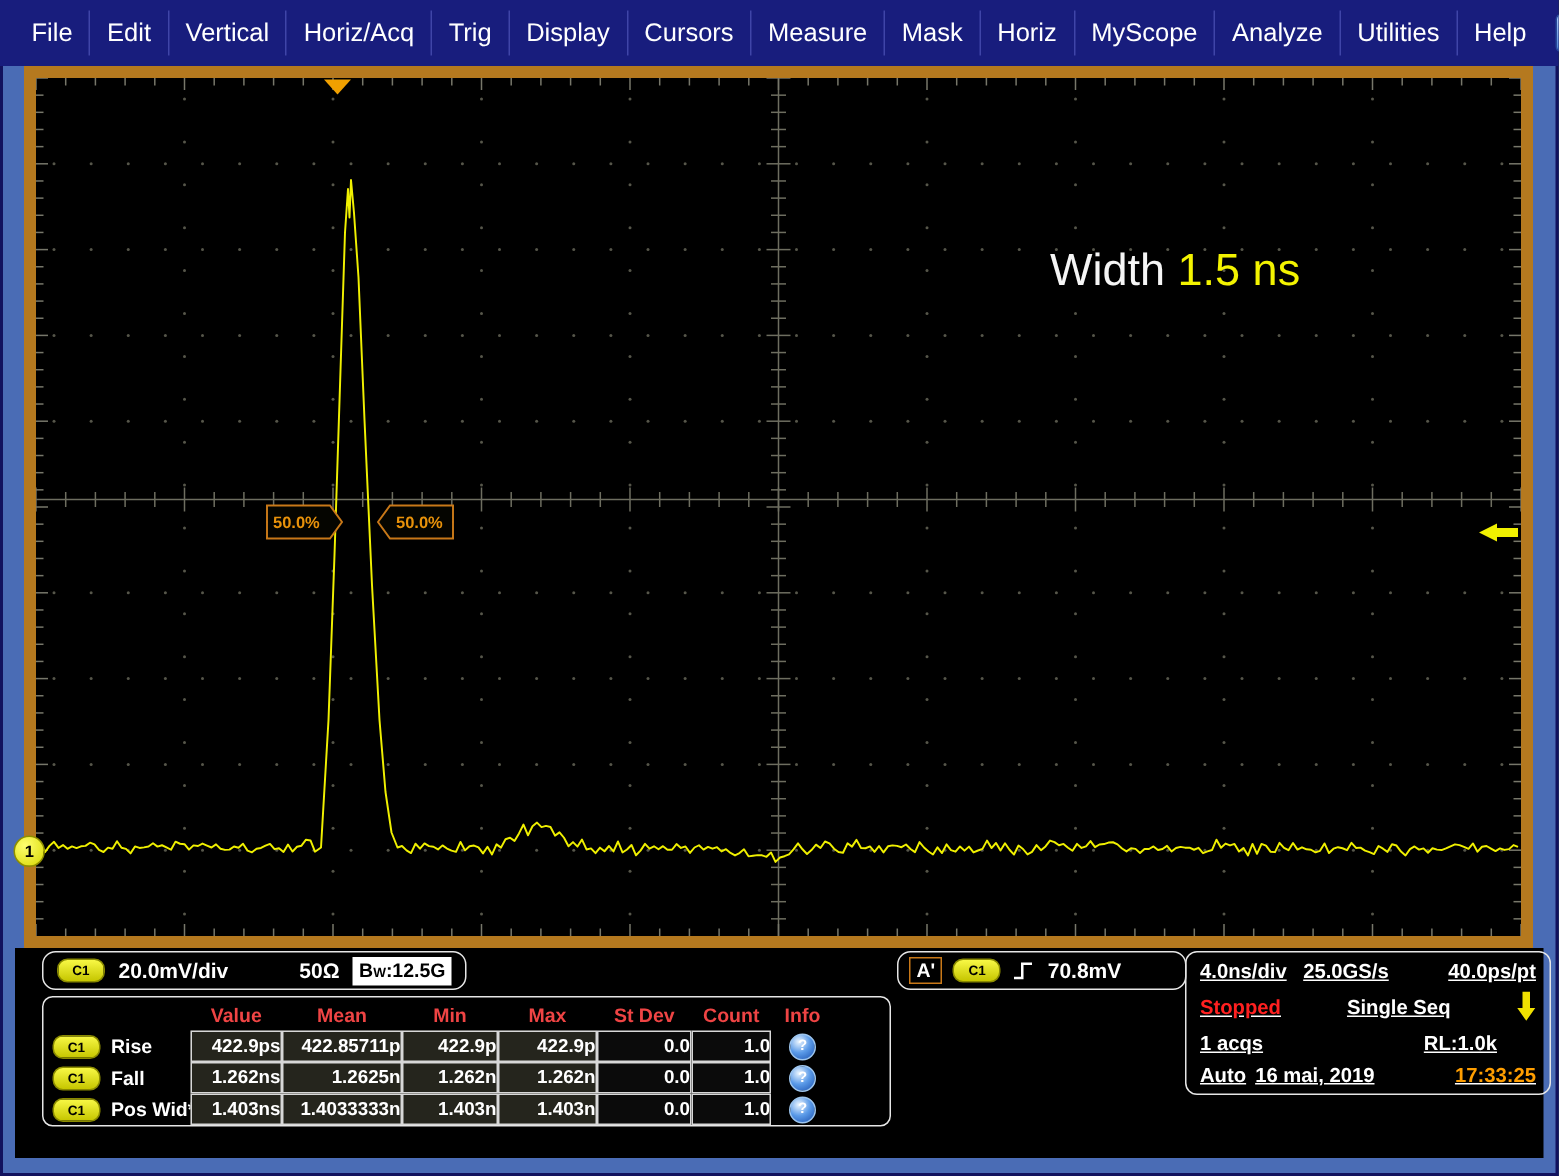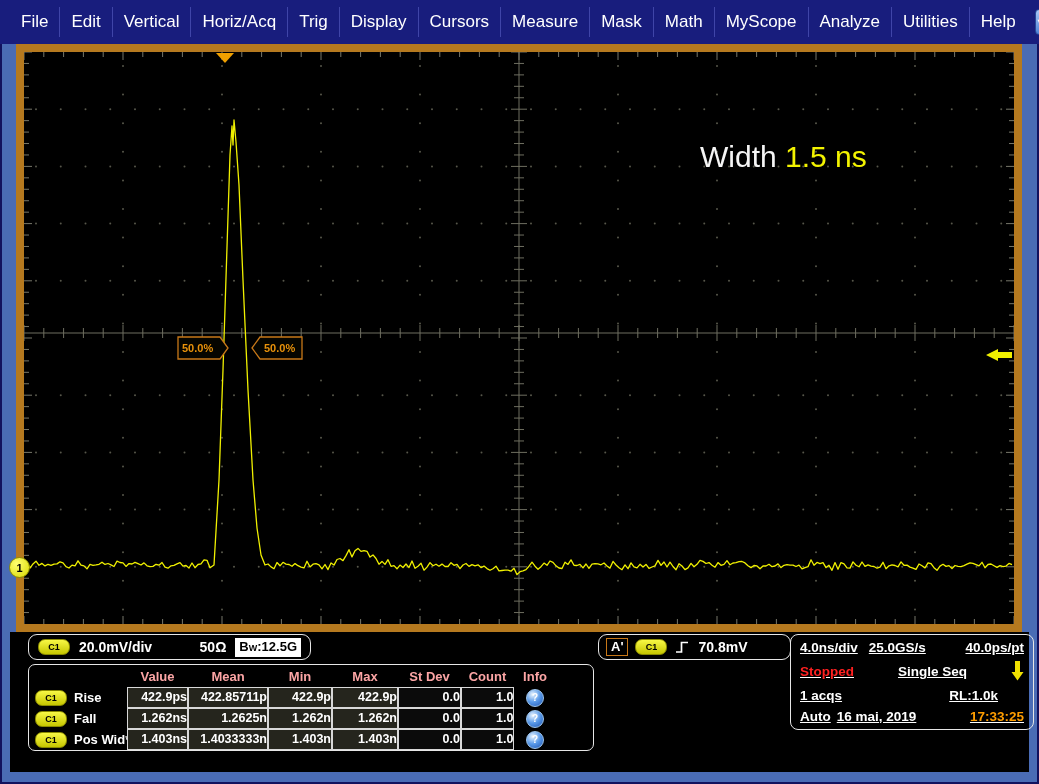--- a/index.html
+++ b/index.html
@@ -19,21 +19,21 @@
     color:#fff;font-size:9px;display:flex;align-items:center;justify-content:center;}
   .watermark{margin-left:auto;color:#262c92;font-weight:bold;font-size:15px;letter-spacing:1px;}
   .tek{color:#fff;font-weight:bold;font-size:19px;margin:0 16px 0 18px;letter-spacing:.5px;}
   
   .scope-frame{position:absolute;left:16px;top:44px;width:1006px;height:588px;box-sizing:border-box;
     border:8px solid #b5791f;background:#000;}
   #grat{display:block;}
   .ch1-badge{position:absolute;left:-15px;top:505px;width:19px;height:19px;border-radius:50%;
     background:radial-gradient(circle at 35% 30%,#ffff70,#d8d800);border:1px solid #8e8e00;
     color:#000;font-size:11px;font-weight:bold;display:flex;align-items:center;justify-content:center;z-index:3;}
-  .width-note{position:absolute;left:676px;top:88px;font-size:30px;color:#f5f5f5;white-space:nowrap;}
+  .width-note{position:absolute;left:676px;top:112px;font-size:30px;color:#f5f5f5;white-space:nowrap;}
   .width-note .wval{color:#f3f300;}
   
   .bottom-panel{position:absolute;left:10px;top:632px;width:1019px;height:140px;background:#000;}
   .rbox{position:absolute;border:1px solid #e6e6e6;border-radius:9px;box-sizing:border-box;
     display:flex;align-items:center;color:#fff;font-weight:bold;font-size:14px;}
   .ch-box{left:18px;top:2px;width:283px;height:26px;gap:9px;padding:0 9px;}
   .trig-box{left:588px;top:2px;width:193px;height:26px;gap:7px;padding:0 7px;}
   .acq-box{left:780px;top:2px;width:244px;height:96px;border-radius:8px;
     flex-direction:column;align-items:stretch;justify-content:space-between;
     padding:5px 9px;font-size:13.5px;}
@@ -45,21 +45,21 @@
   .bw-box .bsub{font-size:9px;}
   .asrc{border:1px solid #c87818;padding:0 4px;font-size:13px;line-height:16px;}
   .acq-row{display:flex;align-items:center;text-decoration:underline;}
   .red{color:#ff2020;}
   .orange{color:#ff9e00;}
   .m-l-auto{margin-left:auto;}
   
   .meas-table{position:absolute;left:18px;top:32px;width:566px;height:87px;background:#000;
     border:1px solid #e6e6e6;border-radius:7px;box-sizing:border-box;padding:1px 3px;
     display:grid;grid-template-columns:95px 61px 80px 64px 66px 63px 53px 42px;grid-auto-rows:21px;}
-  .mh{color:#fca5a5;font-weight:bold;font-size:13px;text-align:center;line-height:21px;}
+  .mh{color:#ef4444;font-weight:bold;font-size:13px;text-align:center;line-height:21px;}
   .ml{display:flex;align-items:center;gap:7px;color:#fff;font-weight:bold;font-size:13px;padding-left:3px;white-space:nowrap;}
   .mc{border:1px solid #d8d8d8;background:#25251d;color:#fff;font-weight:bold;font-size:12.5px;
     line-height:18px;padding-left:3px;white-space:nowrap;overflow:hidden;text-align:right;}
   .mc.dark{background:#0b0b0b;padding-left:34px;}
   .mi{display:flex;align-items:center;justify-content:center;}
   .qicon{width:16px;height:16px;border-radius:50%;color:#fff;font-size:10px;font-weight:bold;
     background:radial-gradient(circle at 35% 28%,#eaf5ff,#5a9ae8 48%,#1a50ae);
     border:1px solid #9ec6ee;display:flex;align-items:center;justify-content:center;}
 </style>
 </head>
@@ -69,21 +69,21 @@
   <div class="menu-items">
       <div class="menu-item">File</div>
       <div class="menu-item">Edit</div>
       <div class="menu-item">Vertical</div>
       <div class="menu-item">Horiz/Acq</div>
       <div class="menu-item">Trig</div>
       <div class="menu-item">Display</div>
       <div class="menu-item">Cursors</div>
       <div class="menu-item">Measure</div>
       <div class="menu-item">Mask</div>
-      <div class="menu-item">Math</div>
+      <div class="menu-item">Horiz</div>
       <div class="menu-item">MyScope</div>
       <div class="menu-item">Analyze</div>
       <div class="menu-item">Utilities</div>
       <div class="menu-item">Help</div>
     </div>
   <div class="menu-dd">
     <span>▼</span>
   </div>
   <div class="watermark">DSA71254C</div>
   <div class="tek">Tek</div>

